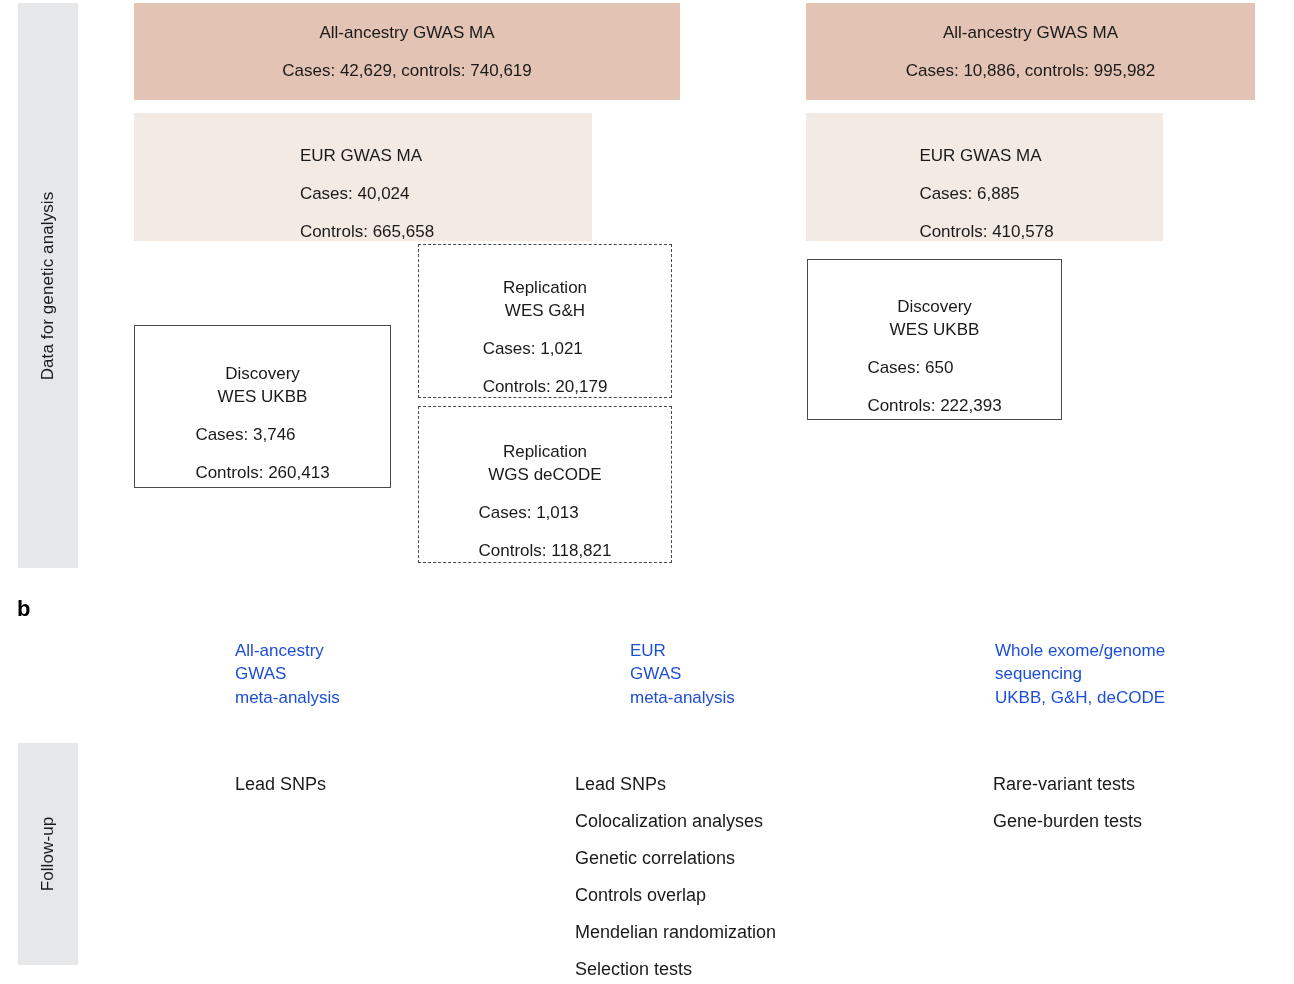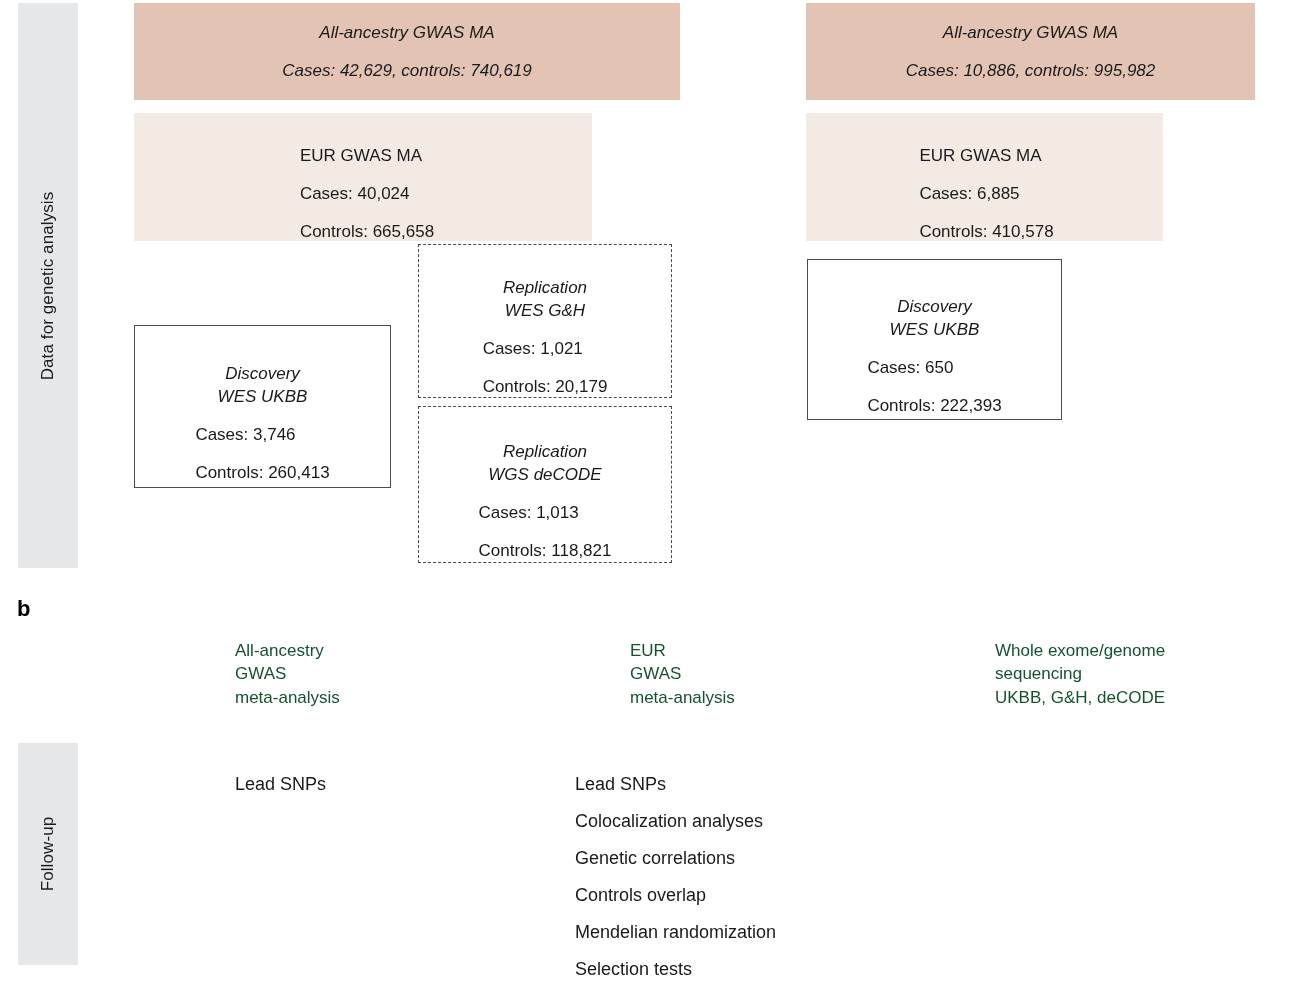--- a/index.html
+++ b/index.html
@@ -59,21 +59,21 @@
   .box.fill-light { background: #f4eae4; }
   .box.outline-solid  { border: 1.6px solid #4a4a4a; background: #fff; }
   .box.outline-dashed { border: 1.8px dashed #4a4a4a; background: #fff; }
 
   .ln {
     font-size: 17px;
     line-height: 1.0;
     color: #1a1a1a;
     white-space: nowrap;
   }
-  .center  { text-align: center; font-style: italic; }
+  .center  { text-align: center; }
   .ln-sp   { margin-top: 21px; }
   .ln-tight{ margin-top: 6px; }
 
   
   .tblock {
     display: inline-block;
     text-align: left;
   }
   .tblock-wrap { text-align: center; margin-top: 33px; }
 
@@ -92,21 +92,21 @@
   
   .bbox {
     position: absolute;
     box-sizing: border-box;
     display: flex;
     align-items: center;
   }
   .bbox .btext {
     font-size: 17px;
     line-height: 1.38;
-    color: #14532d;
+    color: #1d4ed8;
     white-space: pre-line;
   }
 </style>
 </head>
 <body>
 
 <div class="stage">
 
   <div class="rail" style="left:18px; top:3px; width:60px; height:565px;">
     <span class="rail-label">Data for genetic analysis</span>
@@ -213,14 +213,18 @@
     <div class="fitem">Controls overlap</div>
     <div class="fitem">Mendelian randomization</div>
     <div class="fitem">Selection tests</div>
   </div>
 
   <div class="bbox outline-solid" style="left:935px; top:604px; width:267px; height:140px;">
     <div class="btext" style="padding-left:60px;">Whole exome/genome
 sequencing
 UKBB, G&amp;H, deCODE</div>
   </div>
+  <div class="flist" style="left:993px; top:775px;">
+    <div class="fitem">Rare-variant tests</div>
+    <div class="fitem">Gene-burden tests</div>
+  </div>
 
 </div>
 
 </body></html>

